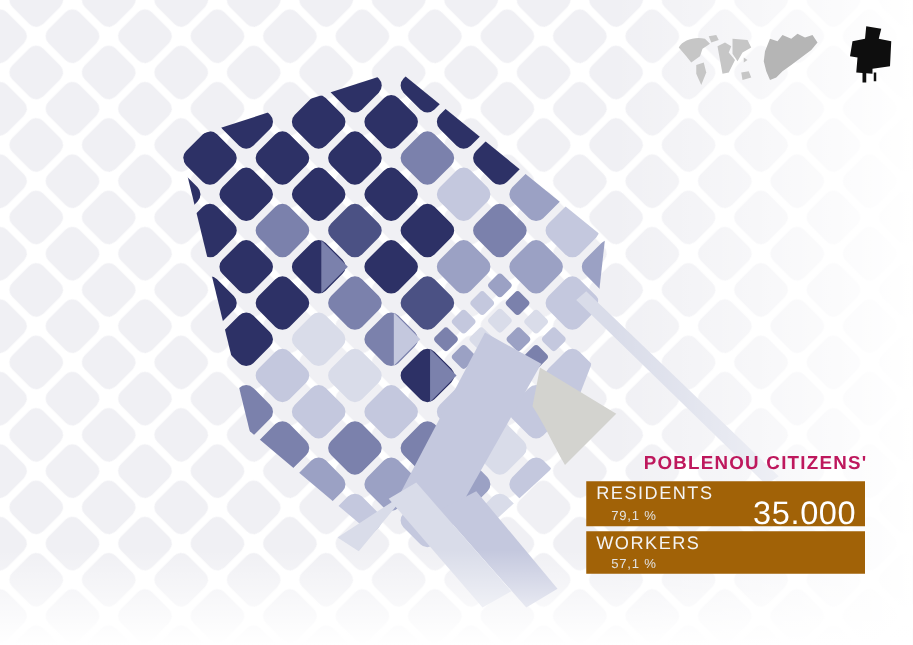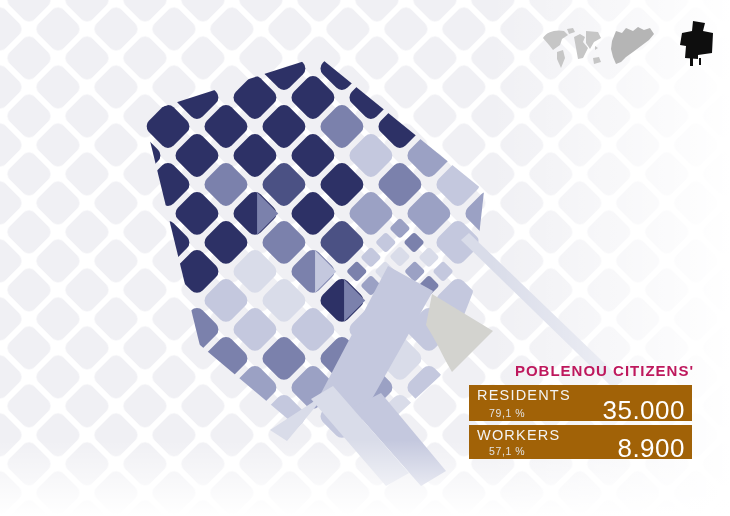--- a/index.html
+++ b/index.html
@@ -185,17 +185,16 @@
 
     <div class="stat-box residents">
       <span class="stat-label">RESIDENTS</span>
       <span class="stat-percent">79,1 %</span>
       <span class="stat-value">35.000</span>
     </div>
 
     <div class="stat-box workers">
       <span class="stat-label">WORKERS</span>
       <span class="stat-percent">57,1 %</span>
-      <span class="stat-value">8.900</span>
     </div>
   </div>
 
 </div>
 
 </body></html>

